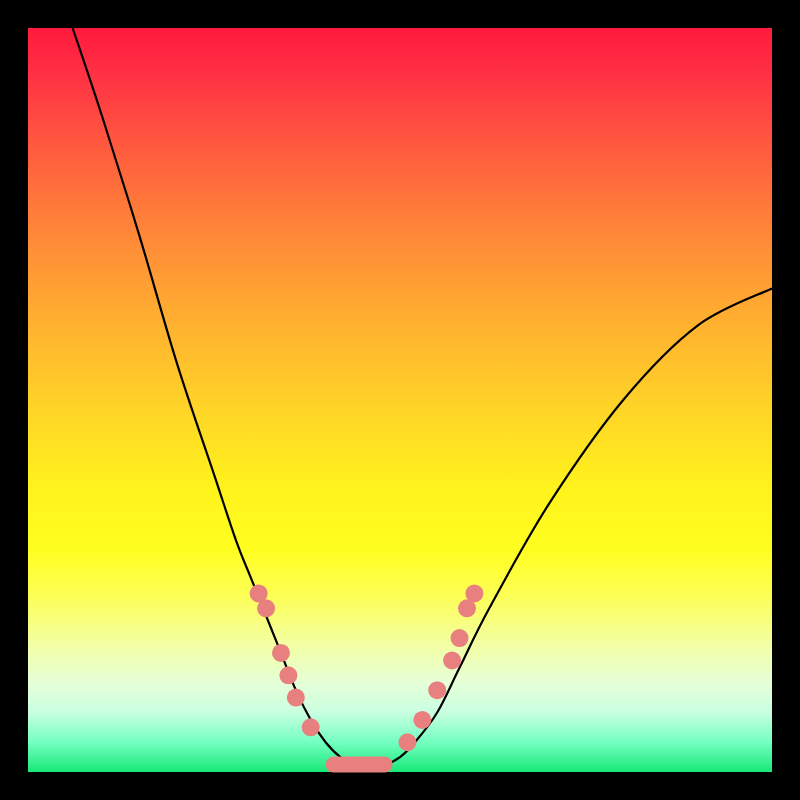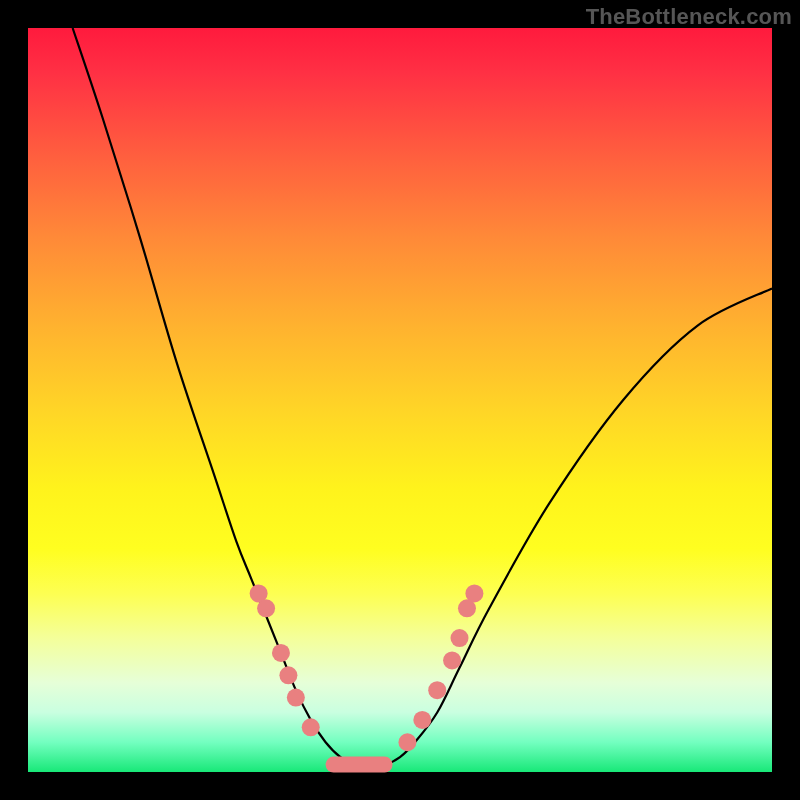--- a/index.html
+++ b/index.html
@@ -87,14 +87,13 @@
         <circle cx="394.32" cy="691.92" r="9" class="dot"></circle>
         <circle cx="409.20000000000005" cy="662.16" r="9" class="dot"></circle>
         <circle cx="424.08" cy="632.4" r="9" class="dot"></circle>
         <circle cx="431.52" cy="610.08" r="9" class="dot"></circle>
         <circle cx="438.96" cy="580.3199999999999" r="9" class="dot"></circle>
         <circle cx="446.4" cy="565.44" r="9" class="dot"></circle>
       </g>
     <rect id="valley-pill" class="pill" rx="8" ry="8" x="297.6" y="728.56" width="66.95999999999998" height="16"></rect>
   </svg>
 
-  <div class="watermark">TheBottleneck.com</div>
 </div>
 
 </body></html>

